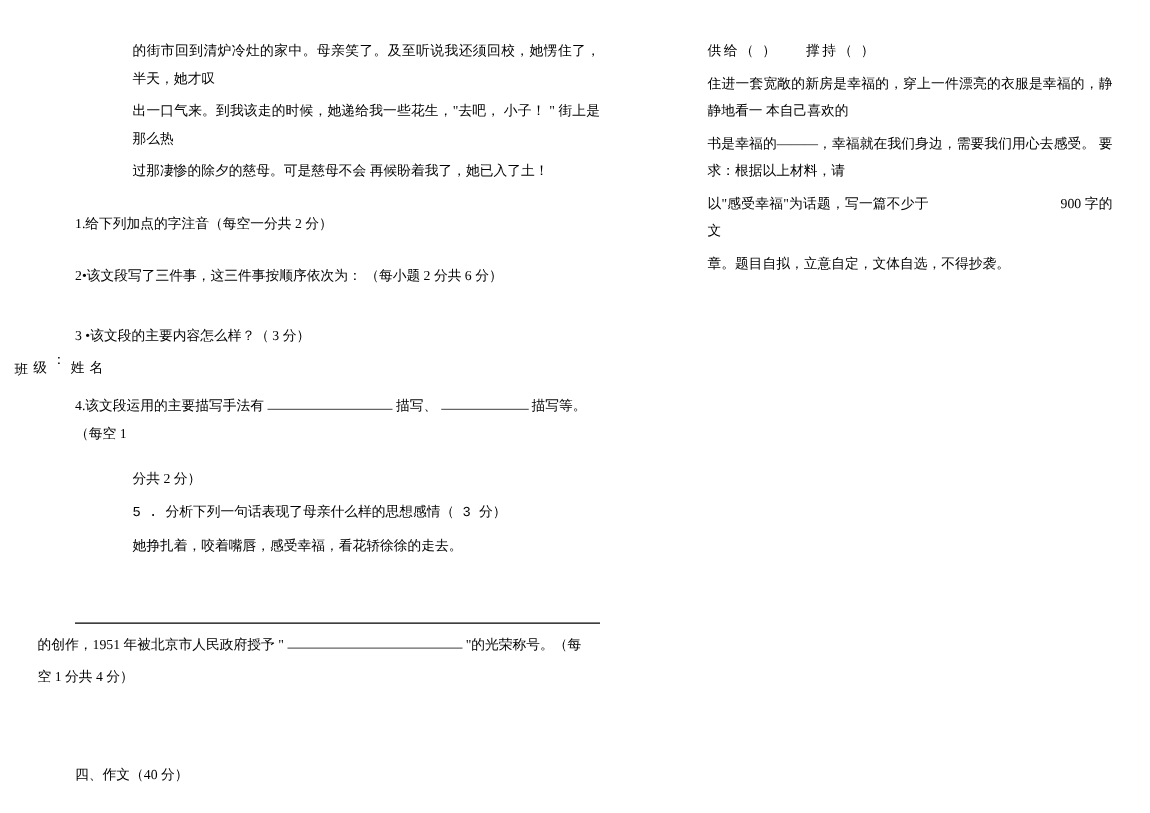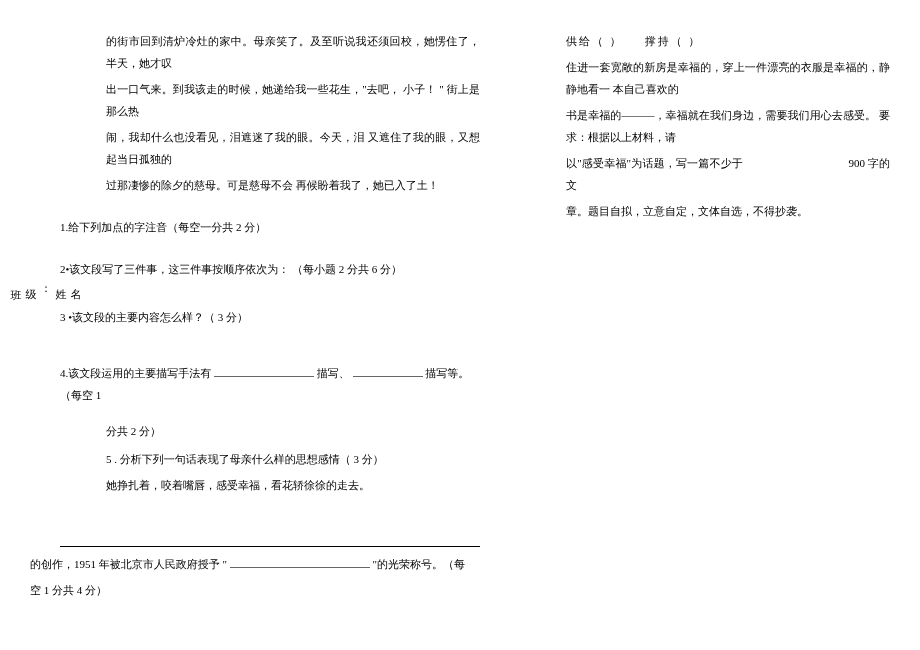--- a/index.html
+++ b/index.html
@@ -71,39 +71,38 @@
     <div>班</div>
   </div>
 </div>
 
 <div class="page">
 
   <div class="left-col">
 
     <div class="para">的街市回到清炉冷灶的家中。母亲笑了。及至听说我还须回校，她愣住了，  半天，她才叹</div>
     <div class="para">出一口气来。到我该走的时候，她递给我一些花生，"去吧，  小子！  " 街上是那么热</div>
-    <div class="para">闹，我却什么也没看见，泪遮迷了我的眼。今天，泪  又遮住了我的眼，又想起当日孤独的</div>
     <div class="para">过那凄惨的除夕的慈母。可是慈母不会 再候盼着我了，她已入了土！</div>
 
     <div class="q">1.给下列加点的字注音（每空一分共          2 分）</div>
 
     <div class="q">2•该文段写了三件事，这三件事按顺序依次为：              （每小题 2 分共 6 分）</div>
 
     <div class="q-spaced">3 •该文段的主要内容怎么样？（         3 分）</div>
 
     <div class="q" style="margin-top:34px;">
       <span>4.该文段运用的主要描写手法有  </span>
       <span class="blank blank-100"></span>
       <span>描写、</span>
       <span class="blank blank-70"></span>
       <span>描写等。（每空 1</span>
     </div>
     <div class="para">分共 2 分）</div>
 
-    <div class="para" style="margin-top:6px;">5 . 分析下列一句话表现了母亲什么样的思想感情（            3 分）</div>
+    <div class="para" style="margin-top:6px;font-family:Liberation Mono, monospace;">5 . 分析下列一句话表现了母亲什么样的思想感情（            3 分）</div>
     <div class="para">她挣扎着，咬着嘴唇，感受幸福，看花轿徐徐的走去。</div>
 
     <hr class="hr-line" style="margin-top:50px;">
 
     <div class="para" style="margin-left:-30px;">
       <span>的创作，1951 年被北京市人民政府授予 "</span>
       <span class="blank blank-140"></span>
       <span>"的光荣称号。（每</span>
     </div>
     <div class="para" style="margin-left:-30px;">空 1 分共 4 分）</div>

